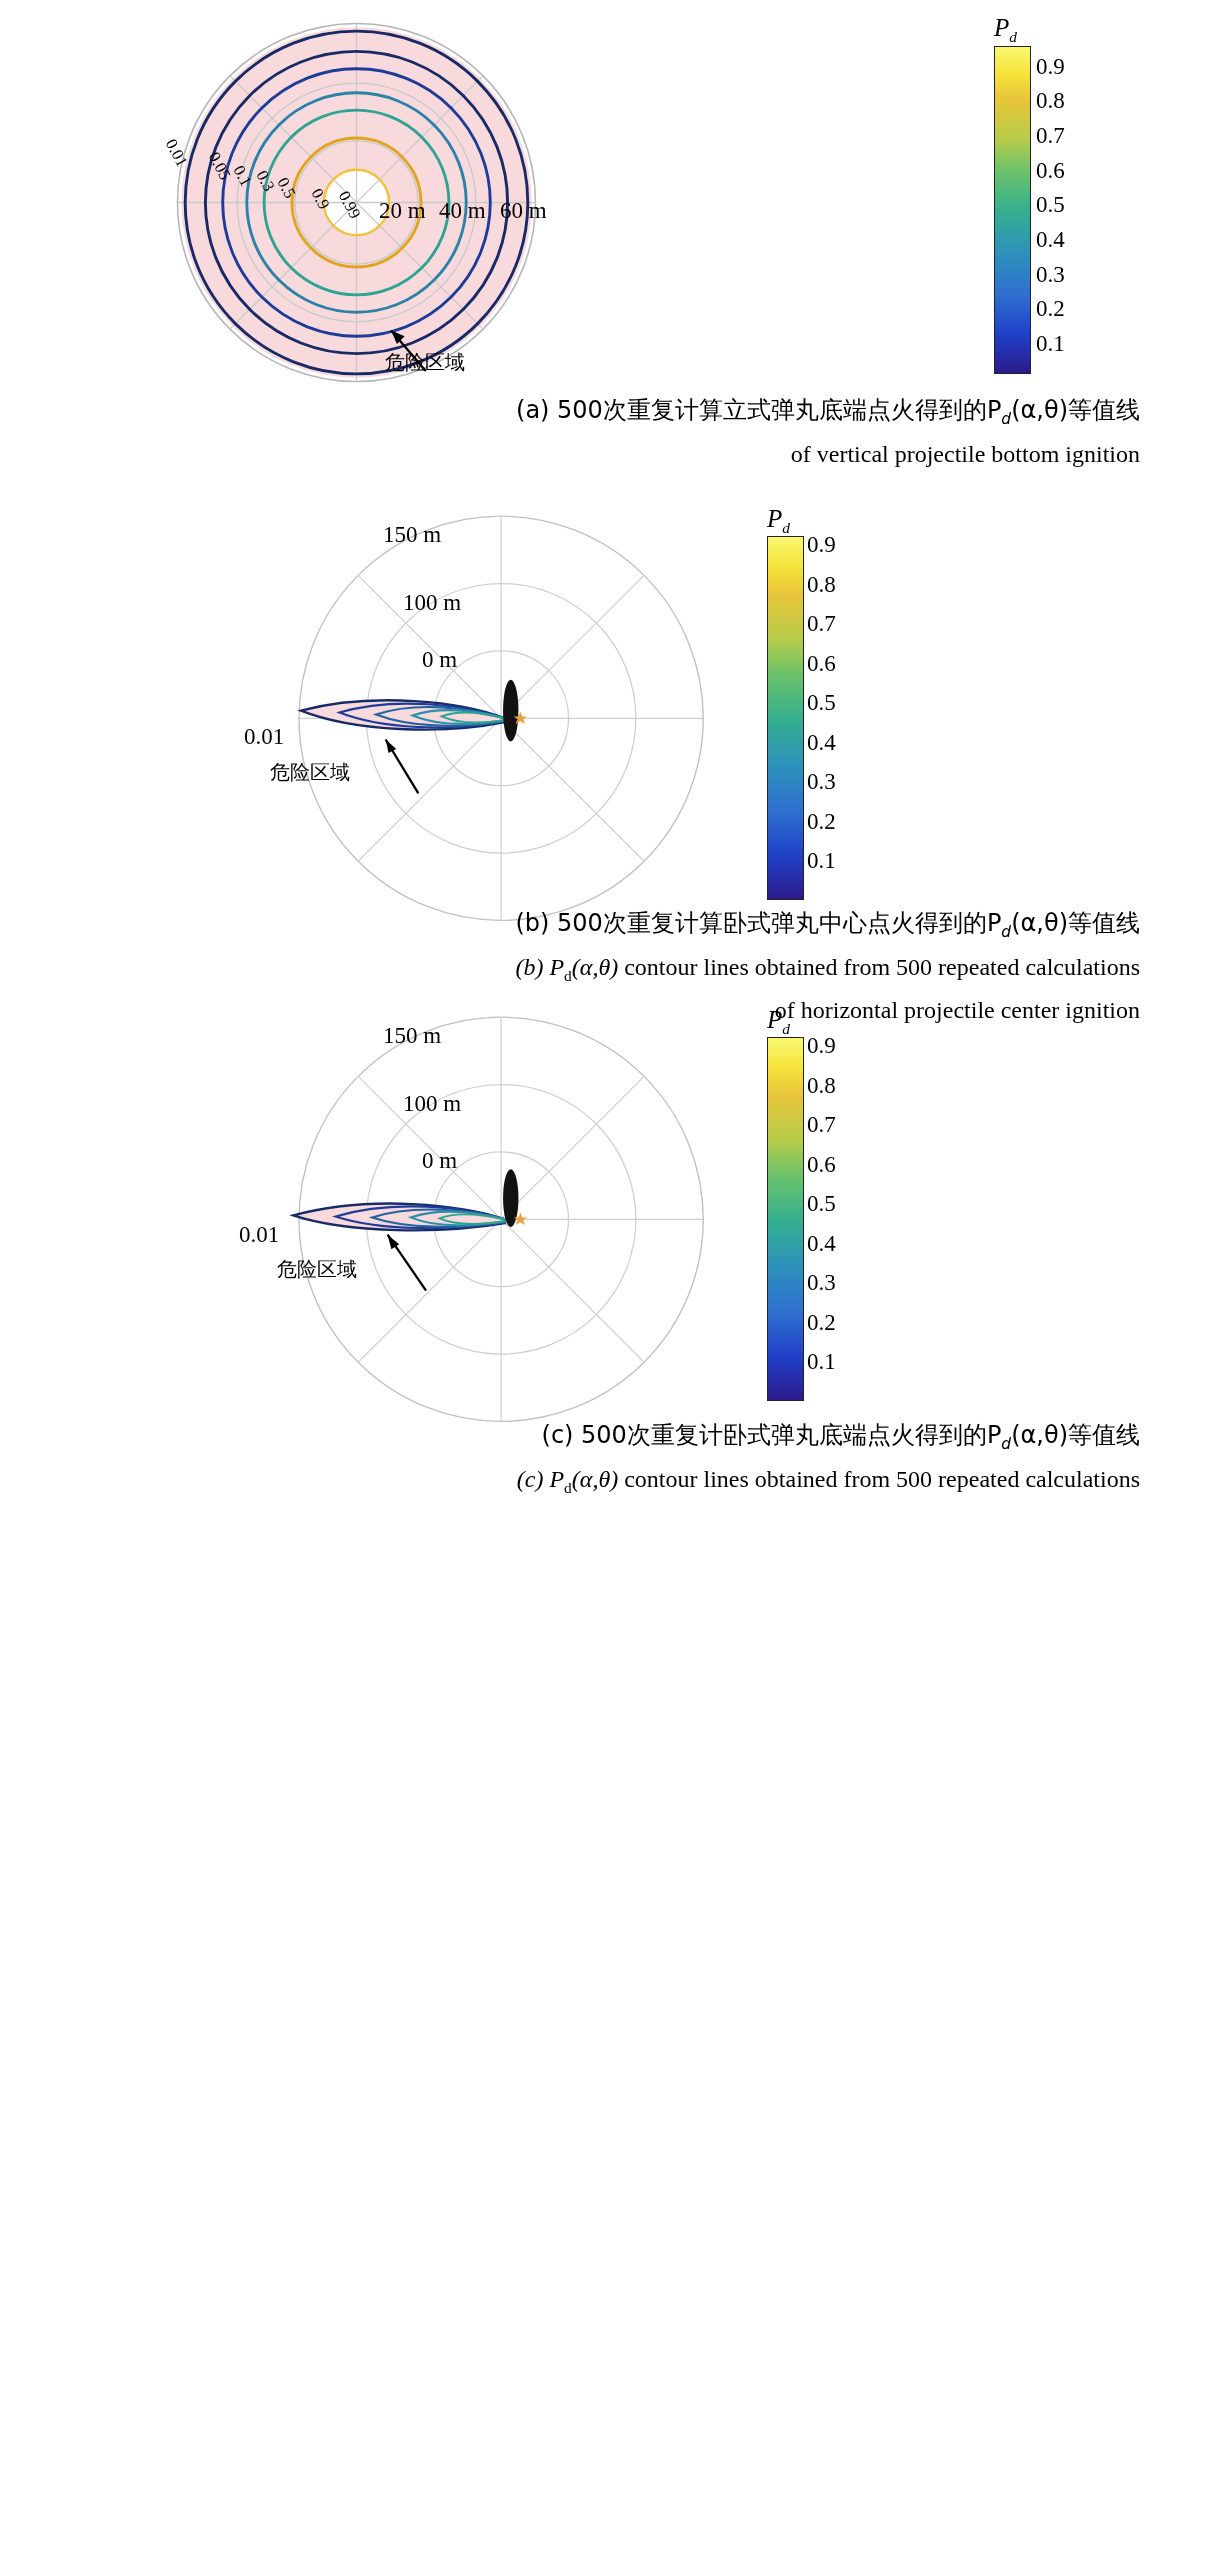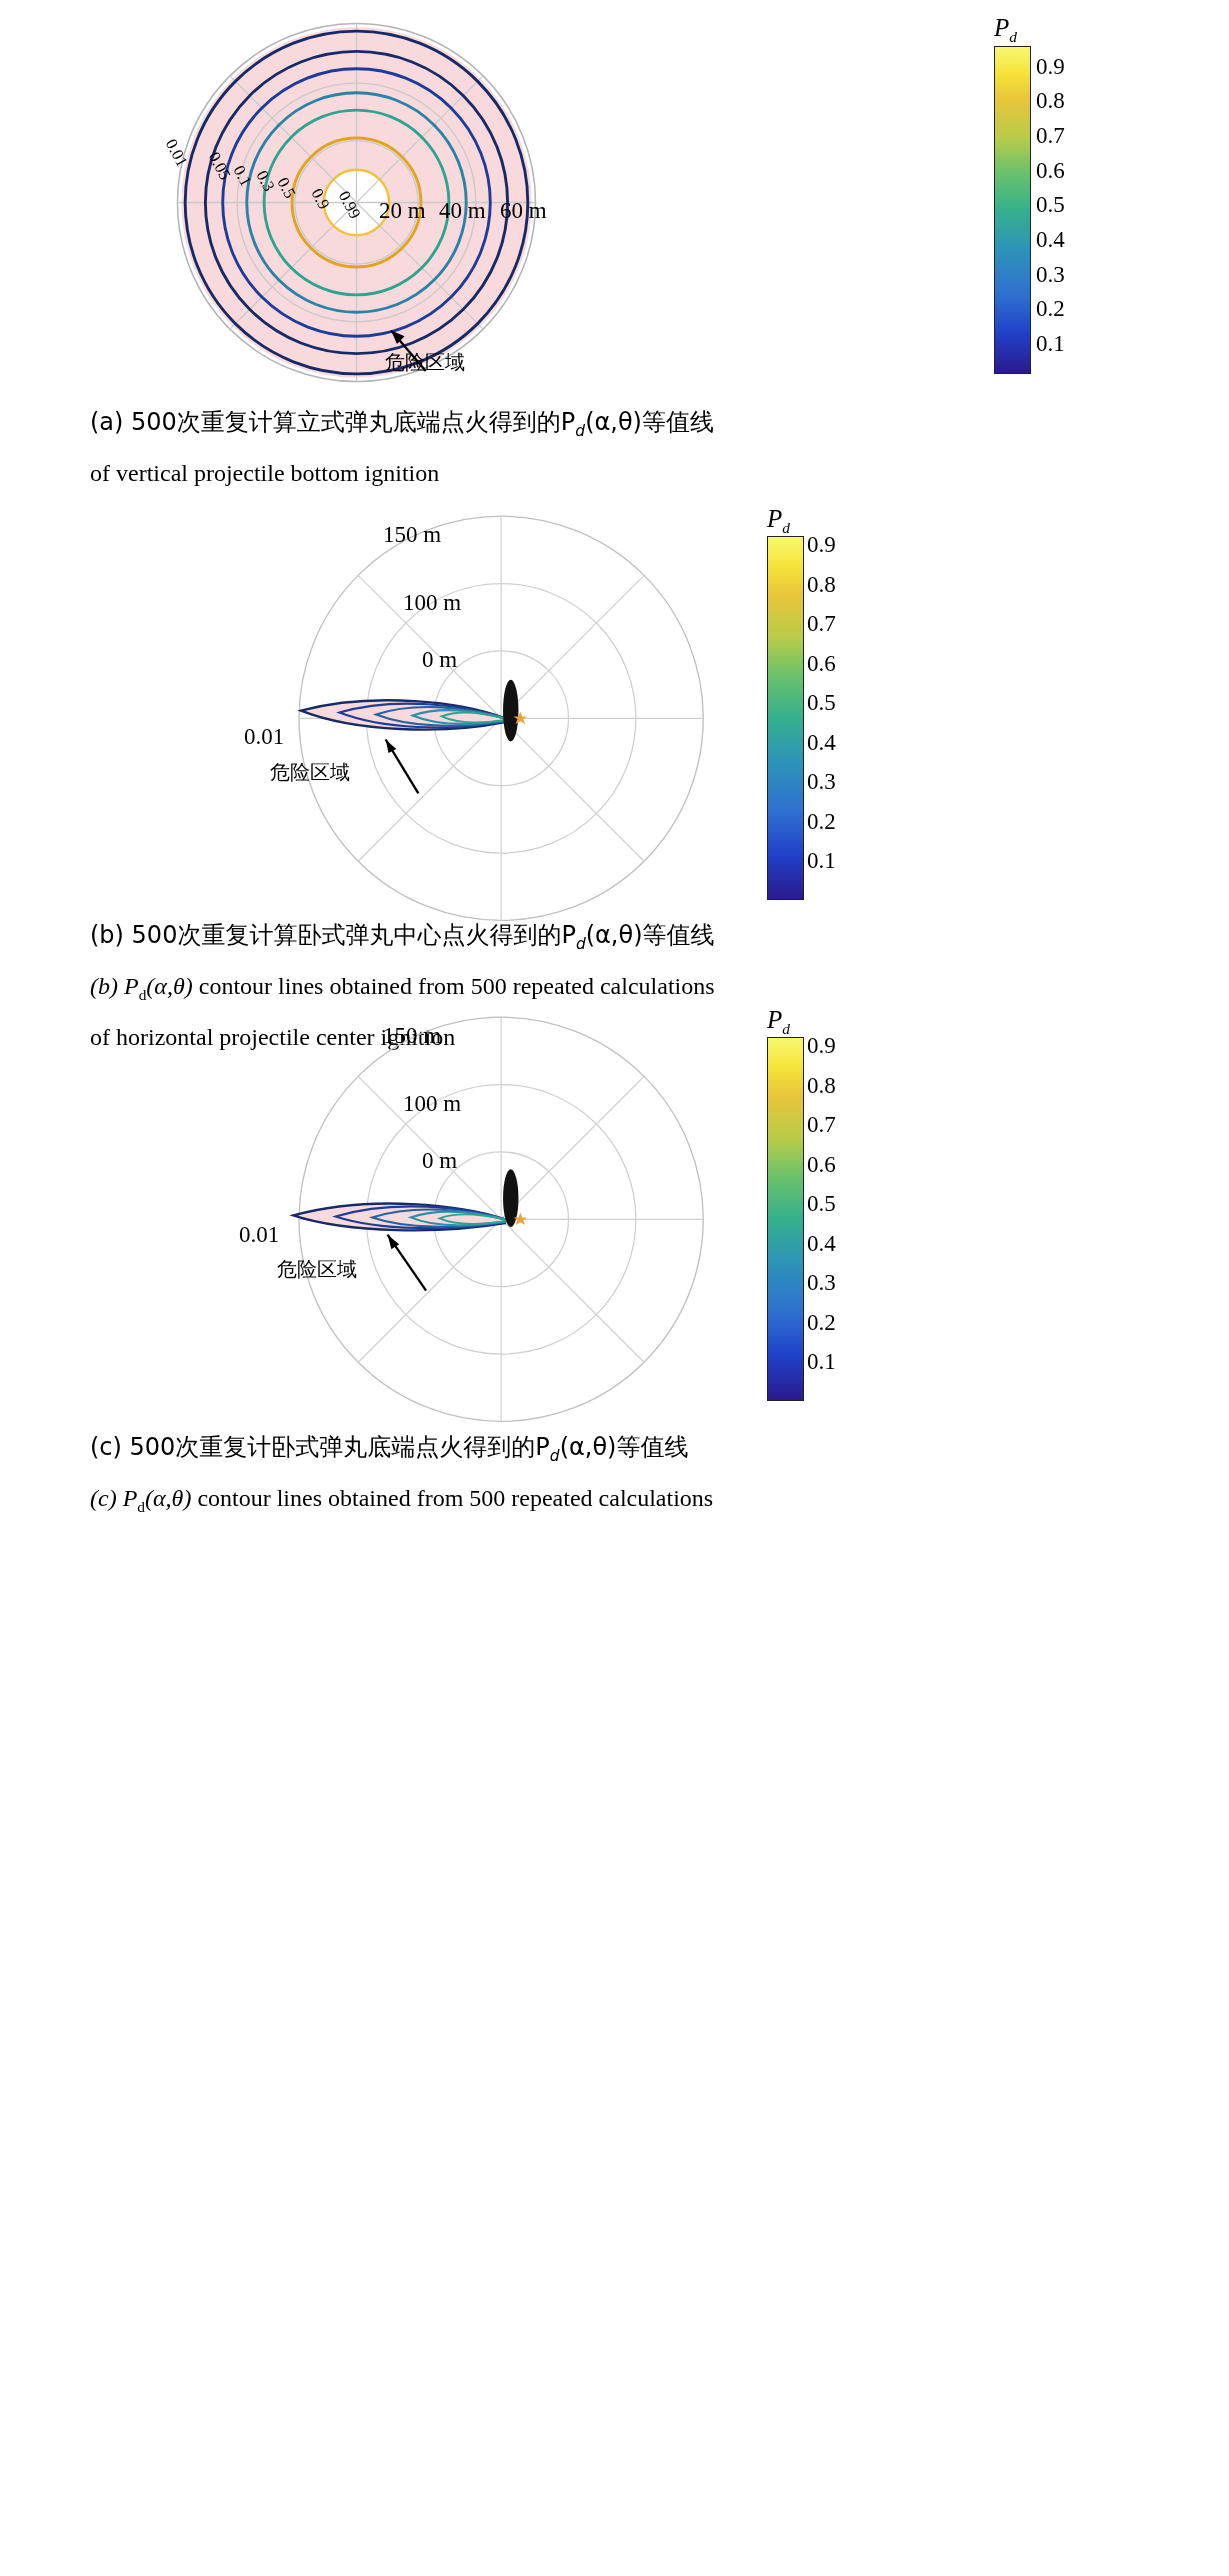--- a/index.html
+++ b/index.html
@@ -2,21 +2,21 @@
 <html><head>
 <meta charset="utf-8">
 <style>
   html,body{margin:0;padding:0;background:#ffffff;}
   body{width:1229px;height:2576px;font-family:"Liberation Serif",serif;color:#000;overflow:hidden;}
   .page{position:relative;width:1229px;height:2576px;}
 
   .panel{position:relative;width:1229px;}
 
   
-  .caption{width:1050px;margin:8px auto;text-align:left;font-size:24px;line-height:42px;}
+  .caption{width:1050px;margin:0 auto;text-align:right;font-size:24px;line-height:35px;}
   .caption .cn{font-family:"DejaVu Sans",sans-serif;font-size:24px;}
   .caption .en{font-family:"Liberation Serif",serif;font-size:24px;}
   .sub{font-size:15.4px;vertical-align:sub;}
   .ital{font-style:italic;}
 
   
   .cbar-wrap{position:absolute;}
   .cbar{position:absolute;left:0;top:0;width:35px;border:1px solid #222;
         background:linear-gradient(to top,
           #2b1a8c 0%, #2040c8 12%, #2f6fd0 24%, #2d94b8 38%,

